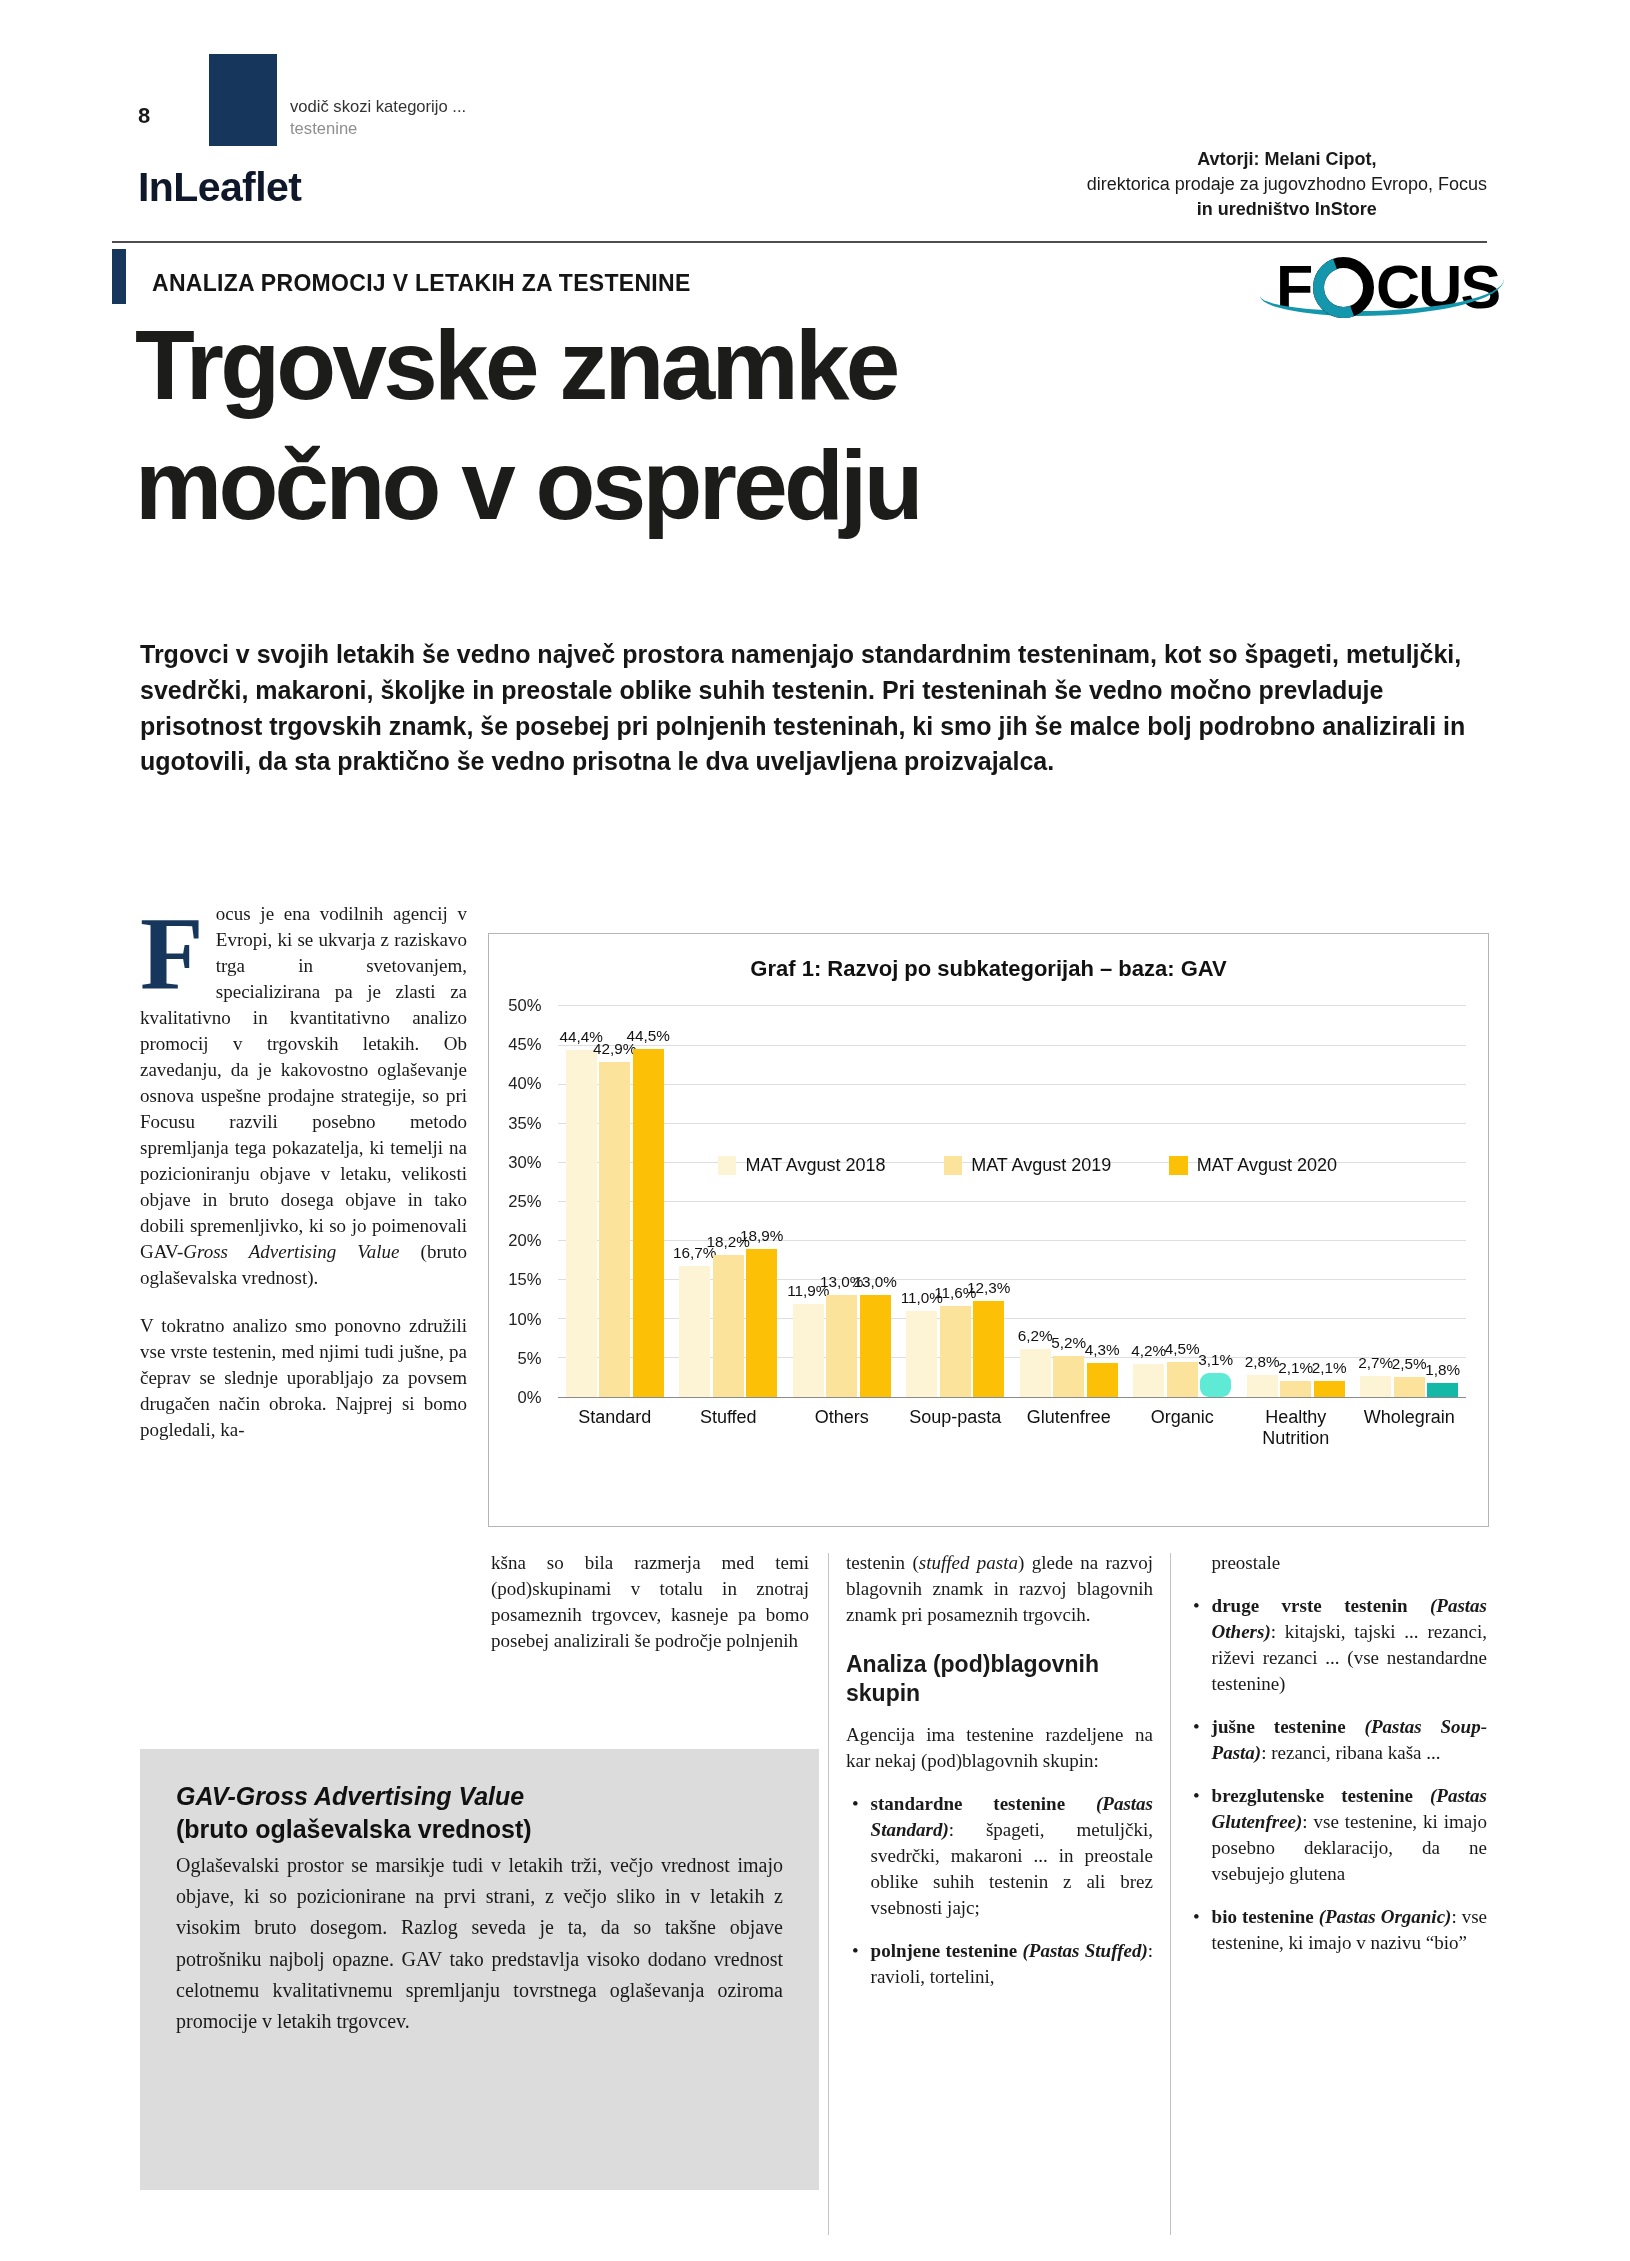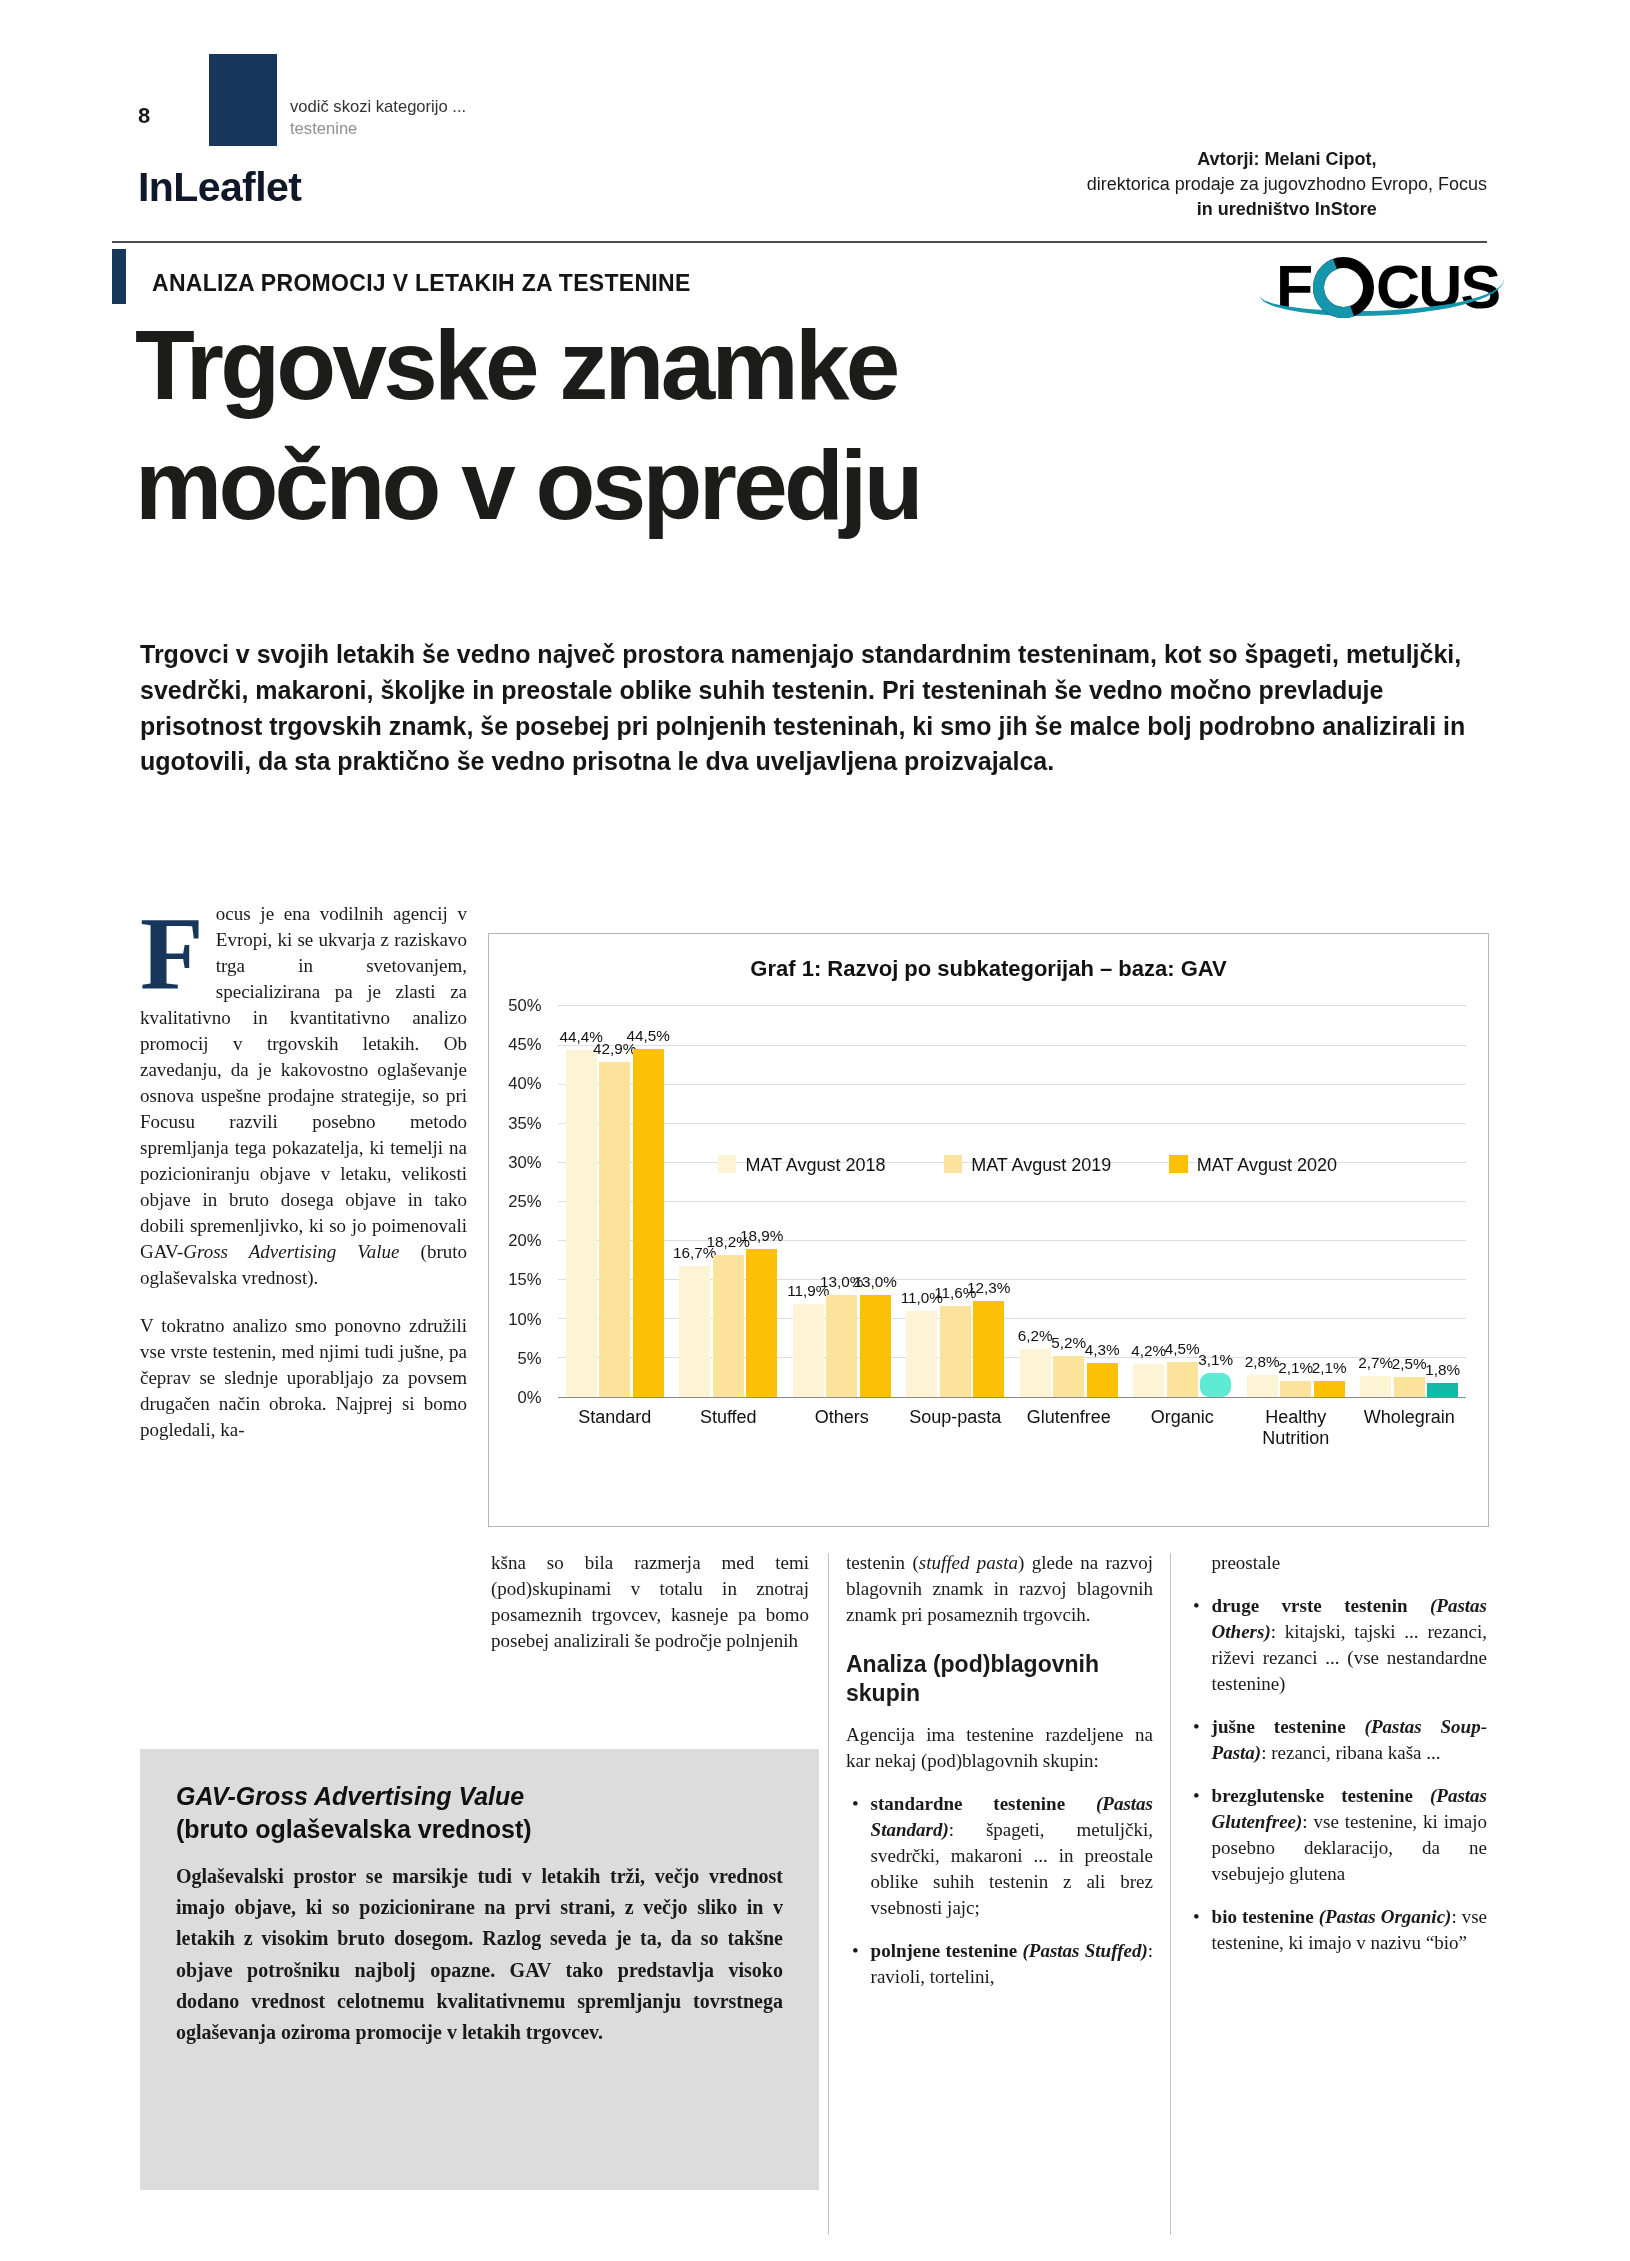--- a/index.html
+++ b/index.html
@@ -41,36 +41,36 @@
   
   .col1 { left:140px; top:901px; width:327px; font-size:19px; line-height:1.37; text-align:justify; }
   .col1 p { margin:0 0 22px 0; }
   .dropcap { float:left; font:bold 104px/0.8 "Liberation Serif", serif; color:#16365c; padding:9.8px 12.3px 0 0; }
 
   
   .gav-box { left:140px; top:1749px; width:679px; height:441px; background:#dcdcdc;
     padding:31px 36px; box-sizing:border-box; }
   .gav-title { font:bold 25px/1.32 "Liberation Sans", sans-serif; color:#111; }
   .gav-title .it { font-style:italic; }
-  .gav-body { margin-top:15px; font-size:20px; line-height:1.56; text-align:justify;font-weight:bold; }
+  .gav-body { margin-top:4px; font-size:20px; line-height:1.56; text-align:justify; }
 
   
   .chart { left:488px; top:933px; width:1001px; height:594px; border:1.2px solid #b5b5b5;
     background:#fff; box-sizing:border-box; }
   .chart-title { position:absolute; left:0; right:0; top:22px; text-align:center;
     font:bold 22px "Liberation Sans", sans-serif; color:#111; }
   .ylabels { position:absolute; left:0; top:72px; bottom:128px; width:61px; }
   .ytick { position:absolute; right:8.6px; transform:translateY(50%);
     font:16.6px "Liberation Sans", sans-serif; color:#222; }
   .plot { position:absolute; left:69px; right:22px; top:72px; bottom:128px;
     border-bottom:1.2px solid #8a8a8a; }
   .gridline { position:absolute; left:0; right:0; height:0.6px; background:#dedede; }
   .legend { position:absolute; top:149px; left:37px; right:6.1px; display:flex;
     justify-content:center; gap:58px; z-index:3; }
-  .legend-item { display:flex; gap:9.2px;
+  .legend-item { display:flex; align-items:center; gap:9.2px;
     font:18px "Liberation Sans", sans-serif; color:#111; }
   .swatch { width:18.4px; height:18.4px; flex:0 0 auto; }
   .groups { position:absolute; left:0; right:0; top:0; bottom:0; display:flex; z-index:2; }
   .group { flex:1; position:relative; display:flex; justify-content:center; align-items:flex-end; }
   .bars { display:flex; align-items:flex-end; gap:2.5px; height:100%; }
   .bar { width:31px; position:relative; }
   .val { position:absolute; top:-22px; left:50%; transform:translateX(-50%); white-space:nowrap;
     font:15.3px "Liberation Sans", sans-serif; color:#111; }
   .xlab { position:absolute; top:calc(100% + 9.8px); left:-7.4px; right:-7.4px; text-align:center;
     font:18px/1.2 "Liberation Sans", sans-serif; white-space:pre-line; color:#111; }

